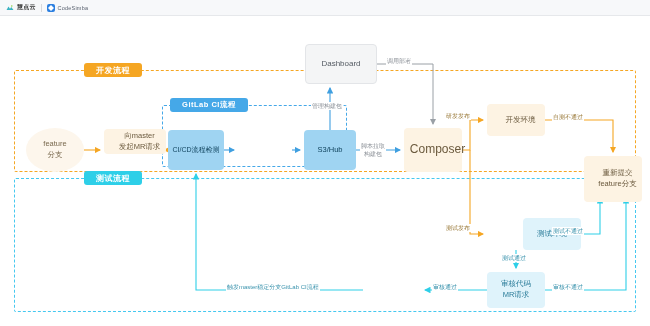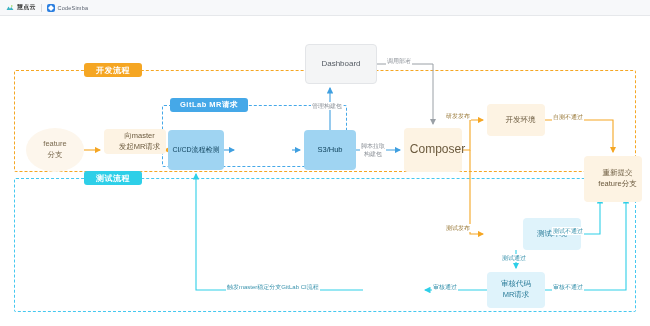--- a/index.html
+++ b/index.html
@@ -105,21 +105,21 @@
   </div>
 
   <div class="canvas">
 
     <div class="region region-dev"></div>
     <div class="region region-test"></div>
     <div class="region region-ci"></div>
 
     <div class="badge badge-dev">开发流程</div>
     <div class="badge badge-test">测试流程</div>
-    <div class="badge badge-ci">GitLab MR请求</div>
+    <div class="badge badge-ci">GitLab CI流程</div>
 
     <svg class="wires">
       <defs>
         <marker id="ao" markerWidth="6" markerHeight="6" refX="5" refY="3" orient="auto">
           <path d="M0,0 L6,3 L0,6 Z" fill="#f5a623"></path>
           </marker>
         <marker id="ab" markerWidth="6" markerHeight="6" refX="5" refY="3" orient="auto">
           <path d="M0,0 L6,3 L0,6 Z" fill="#3f9fe0"></path>
           </marker>
         <marker id="ac" markerWidth="6" markerHeight="6" refX="5" refY="3" orient="auto">

